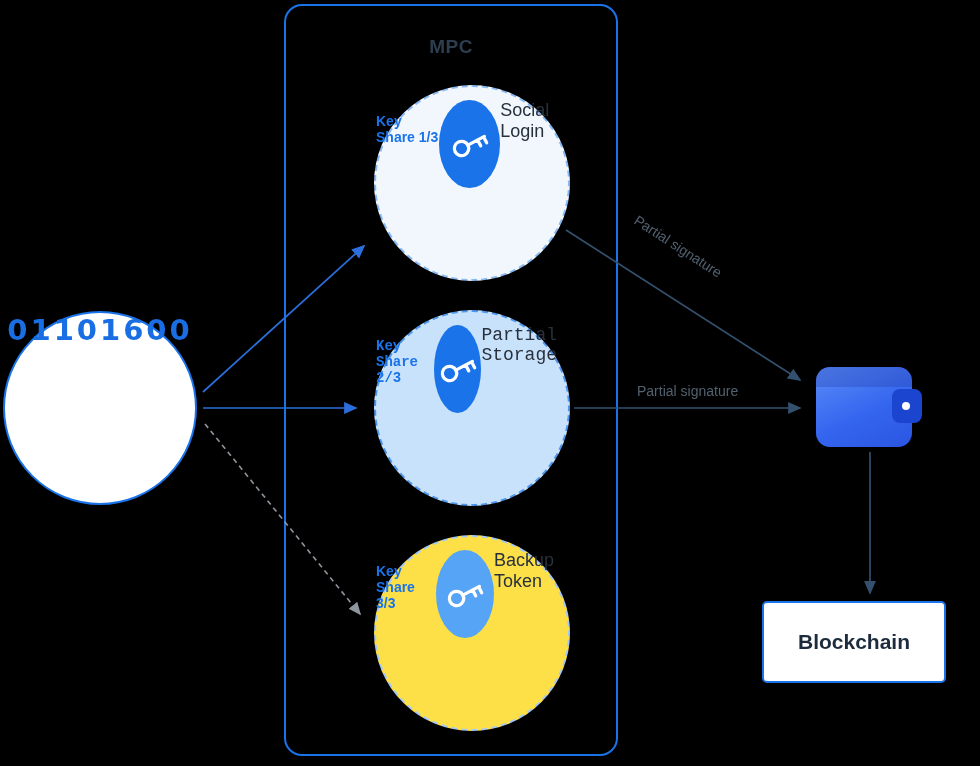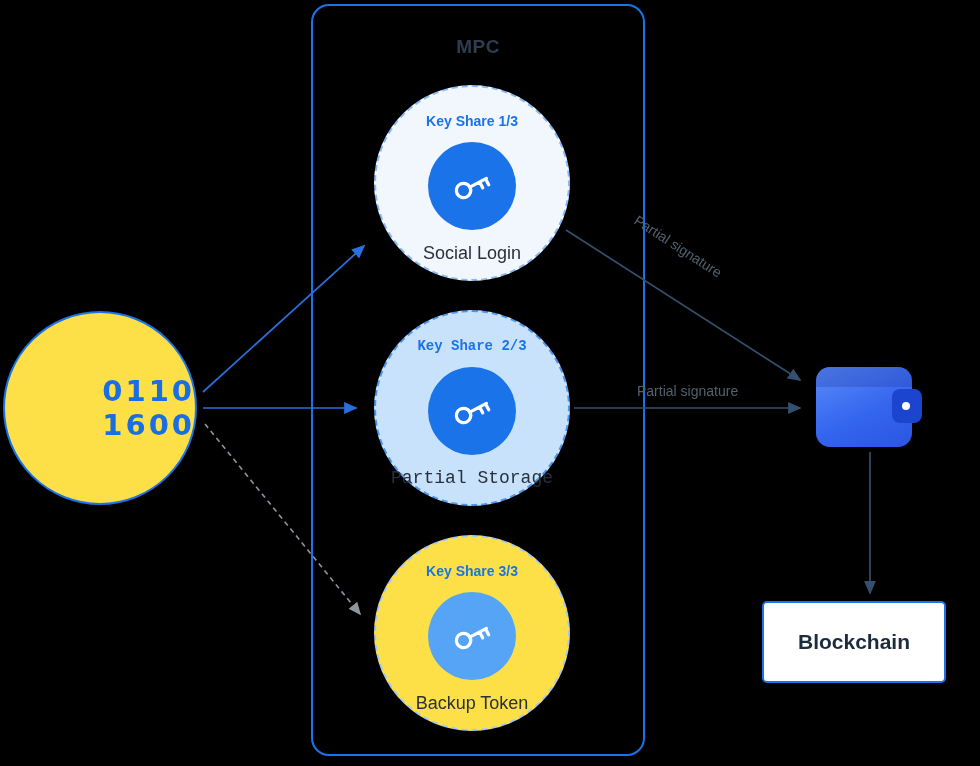--- a/index.html
+++ b/index.html
@@ -3,43 +3,43 @@
 <meta charset="utf-8">
 <style>
   html,body{margin:0;padding:0;background:#000;}
   body{font-family:"Liberation Sans", sans-serif;}
   .stage{position:relative;width:980px;height:766px;background:#000;overflow:hidden;}
   .arrows{position:absolute;left:0;top:0;width:980px;height:766px;z-index:1;}
 
   
   .binary-circle{
     position:absolute;left:3px;top:311px;width:194px;height:194px;
-    background:#fde047;border:2px solid #1a73e8;border-radius:50%;
-    display:flex;flex-direction:column;align-items:flex-end;justify-content:center;
+    background:#ffffff;border:2px solid #1a73e8;border-radius:50%;
+    display:flex;align-items:flex-start;justify-content:center;
     z-index:2;box-sizing:border-box;
   }
   .binary-circle span{
     font-family:"DejaVu Sans", sans-serif;font-weight:bold;font-size:29px;
     color:#1a6ee3;letter-spacing:3px;line-height:1.18;
   }
 
   
   .mpc-box{
-    position:absolute;left:311px;top:4px;width:334px;height:752px;
+    position:absolute;left:284px;top:4px;width:334px;height:752px;
     border:2px solid #1a73e8;border-radius:18px;box-sizing:border-box;z-index:0;
   }
   .mpc-title{
     position:absolute;left:0;top:30px;width:100%;text-align:center;
     font-size:19px;font-weight:bold;color:#2d3e50;letter-spacing:.5px;
   }
 
   
   .share{
     position:absolute;left:374px;width:196px;height:196px;border-radius:50%;
-    display:flex;flex-direction:column;align-items:center;
+    display:flex;flex-direction:row;
     box-sizing:border-box;z-index:2;
   }
   .share--1{top:85px;background:#f2f7fe;border:2px dashed #8abaf3;}
   .share--2{top:310px;background:#c9e2fb;border:2px dashed #4f97ee;font-family:Liberation Mono, monospace;}
   .share--3{top:535px;background:#fde047;border:2px dashed #a6c9f4;}
   .share-title{margin-top:26px;font-size:14px;font-weight:bold;color:#1a73e8;}
   .icon-circle{
     margin-top:13px;width:88px;height:88px;border-radius:50%;background:#1a73e8;
     display:flex;align-items:center;justify-content:center;
   }

